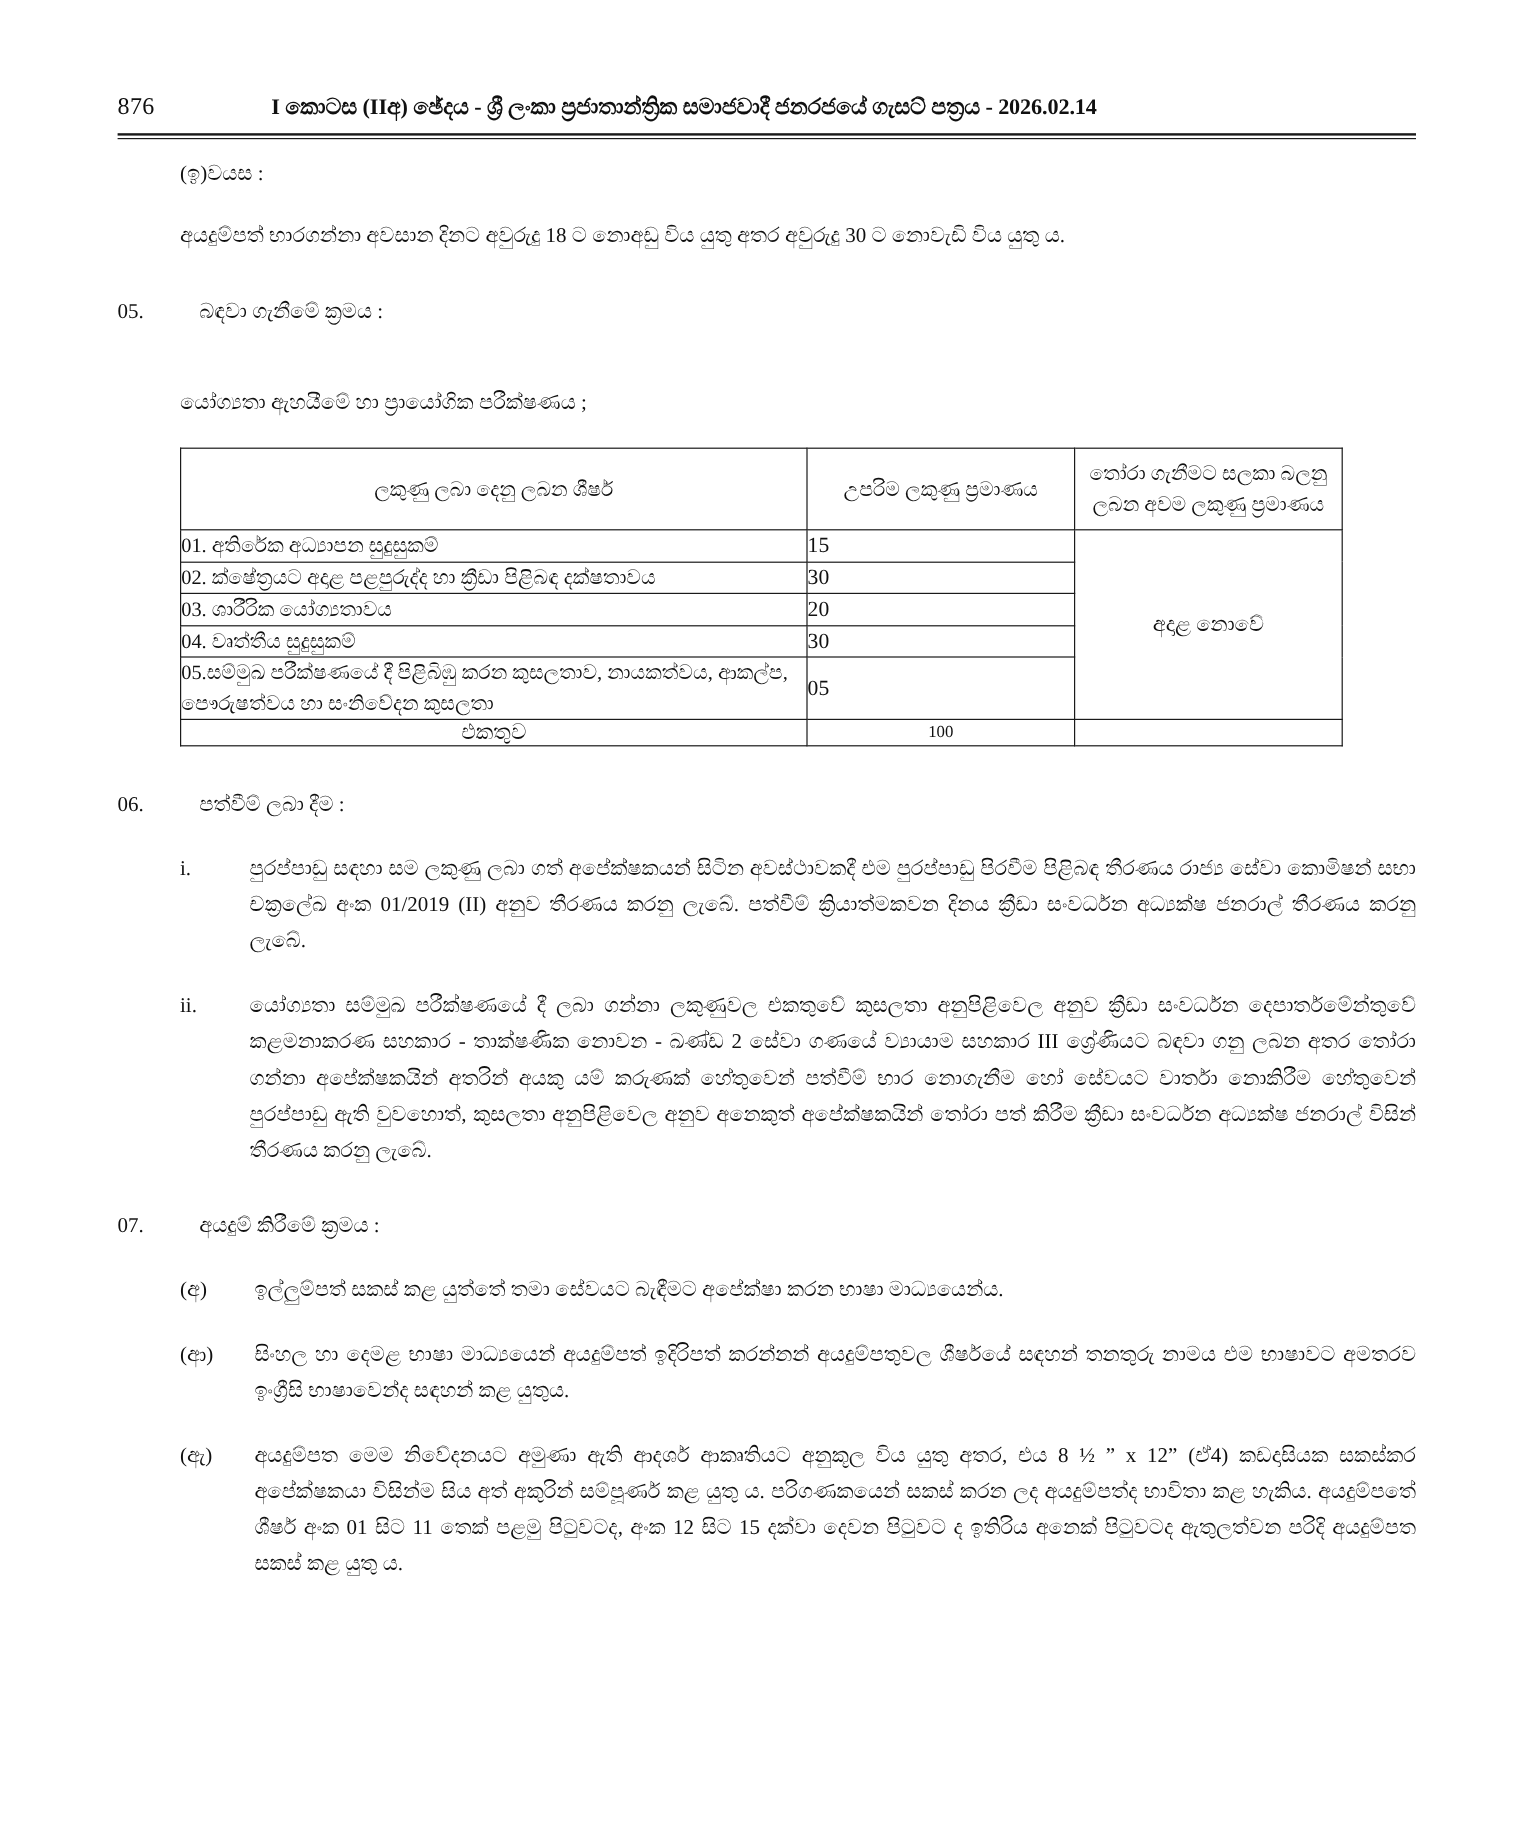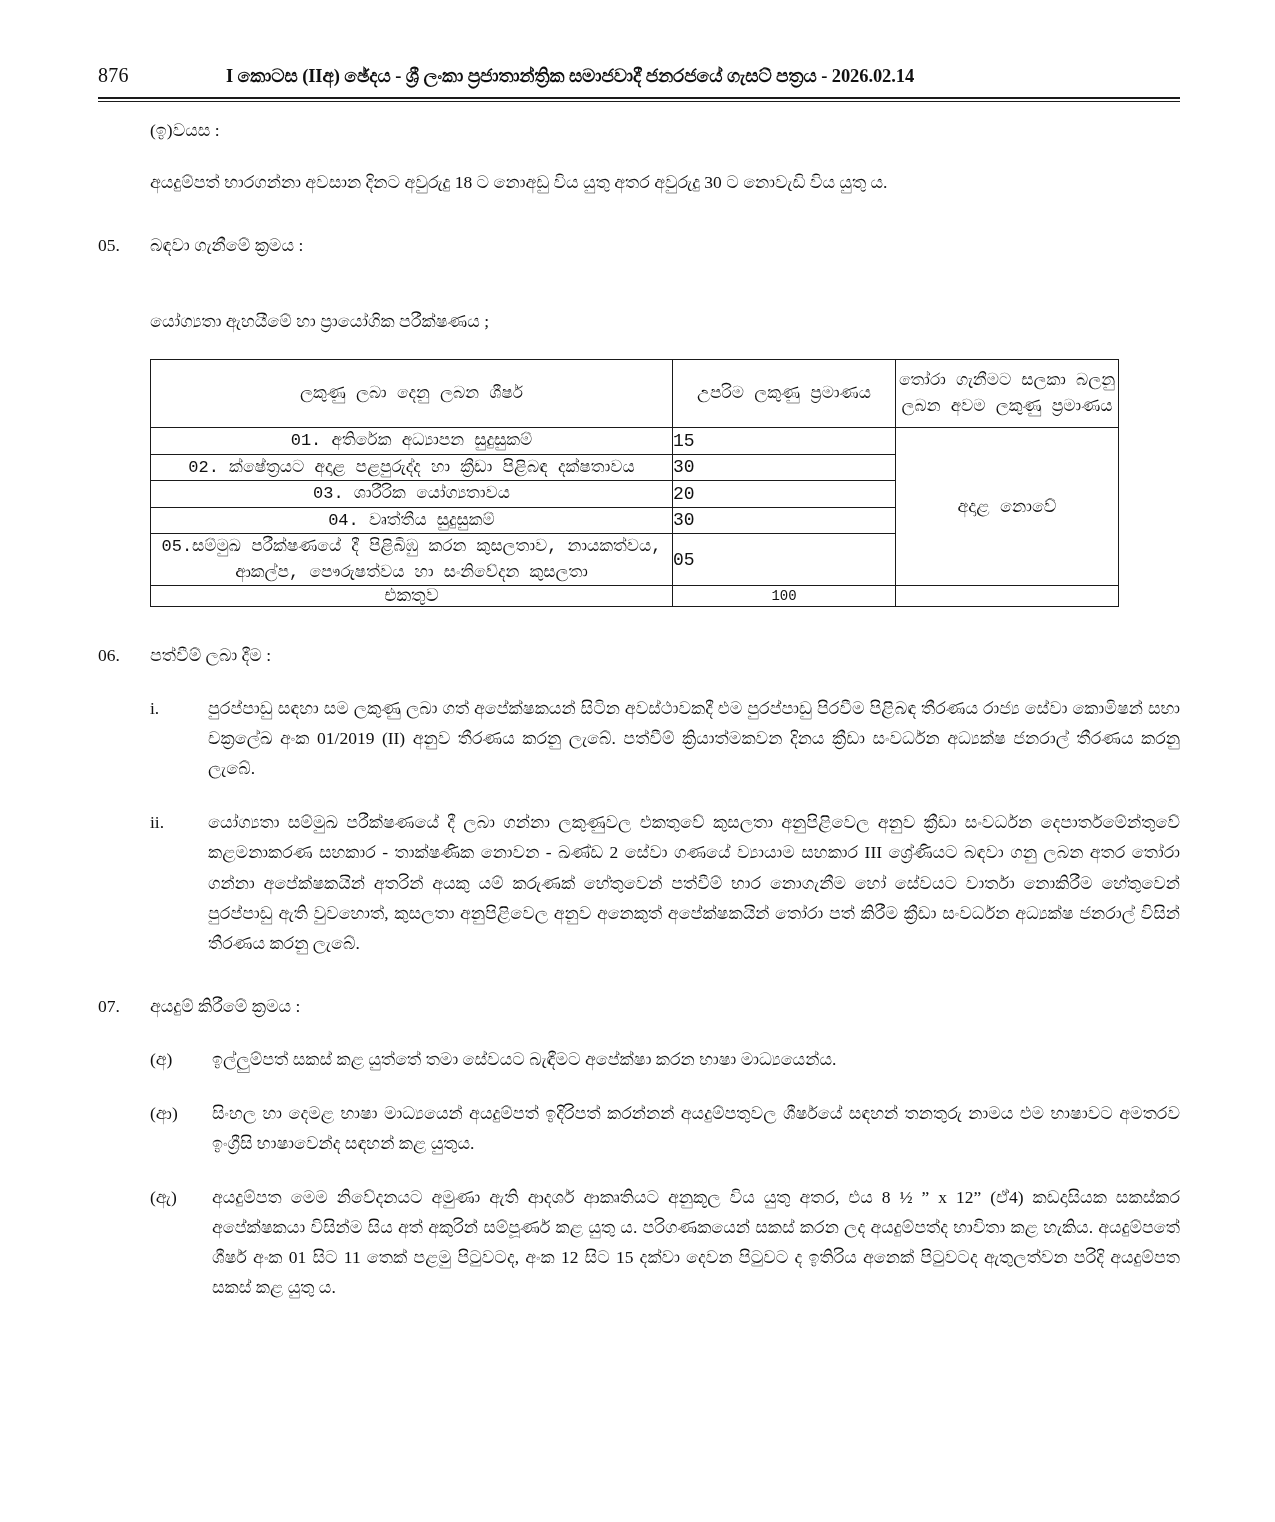--- a/index.html
+++ b/index.html
@@ -28,20 +28,21 @@
     top: 64px;
     width: 1082px;
   }
 
   
   .runhead {
     display: flex;
     align-items: baseline;
     font-size: 19.5px;
     height: 30px;
+    margin-top: 14px;
   }
   .runhead .pageno {
     width: 128px;
     flex: 0 0 128px;
     font-size: 20px;
     letter-spacing: 0.3px;
   }
   .runhead .title {
     font-weight: bold;
     font-size: 18.5px;
@@ -67,20 +68,21 @@
   }
   .gap-s { height: 14px; }
   .gap-m { height: 24px; }
   .gap-l { height: 34px; }
 
   
   .sec {
     display: flex;
     font-size: 17.5px;
     line-height: 1.6;
+    gap: 16px;
   }
   .sec .num {
     flex: 0 0 52px;
     width: 52px;
   }
   .sec .body {
     flex: 1 1 auto;
     text-align: justify;
   }
 
@@ -110,21 +112,20 @@
   
   .tbl-wrap {
     margin-left: 52px;
     width: 968px;
   }
   table.marks {
     border-collapse: collapse;
     width: 968px;
     table-layout: fixed;
     font-size: 17px;
-    font-family: Liberation Mono, monospace;
   }
   table.marks td, table.marks th {
     border: 1.3px solid #1a1a1a;
     padding: 0;
     vertical-align: middle;
     font-weight: normal;
   }
   table.marks col.c1 { width: 522px; }
   table.marks col.c2 { width: 223px; }
   table.marks col.c3 { width: 223px; }
@@ -134,21 +135,20 @@
     padding: 10px 12px;
     line-height: 1.5;
     height: 68px;
     box-sizing: border-box;
     font-size: 17px;
   }
   .crit-cell {
     padding: 9px 6px 9px 8px;
     line-height: 1.5;
     font-size: 17px;
-    text-align: center;
   }
   .mark-cell {
     text-align: left;
     font-size: 18px;
     padding: 9px 4px;
   }
   .na-cell {
     text-align: center;
     font-size: 17.5px;
     vertical-align: middle;

